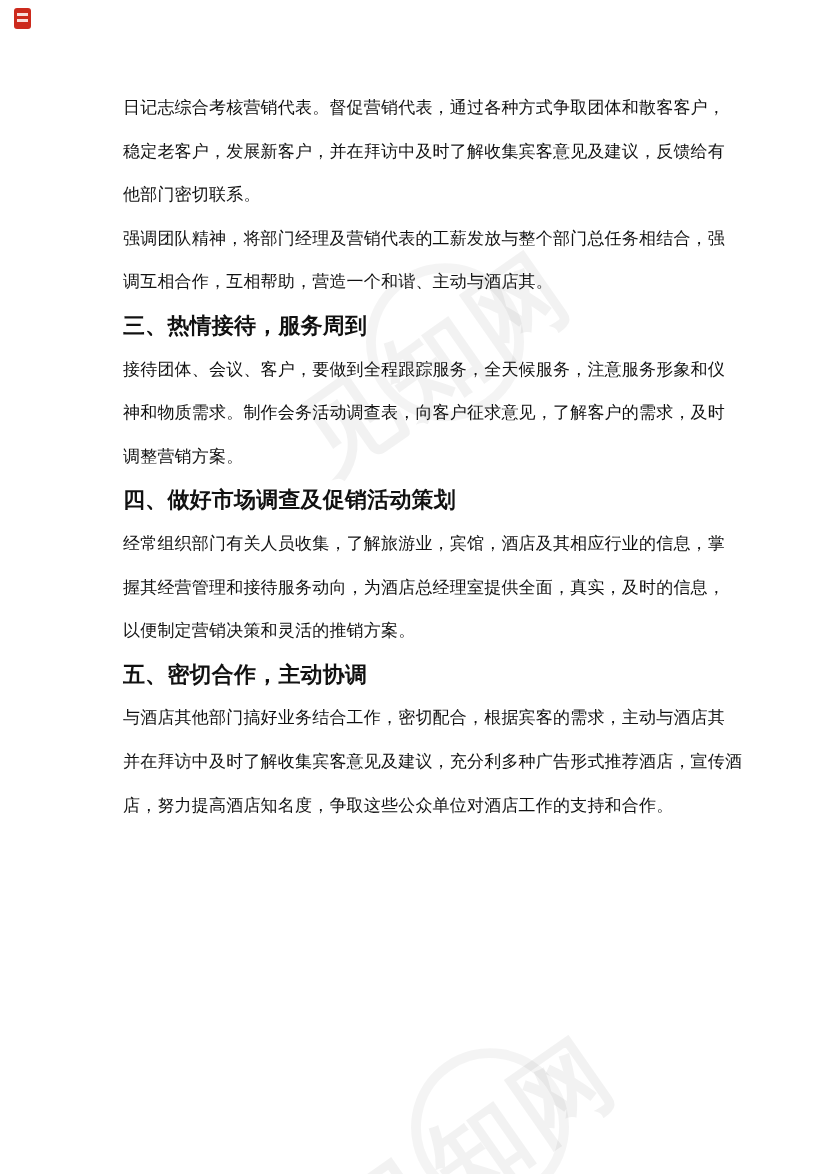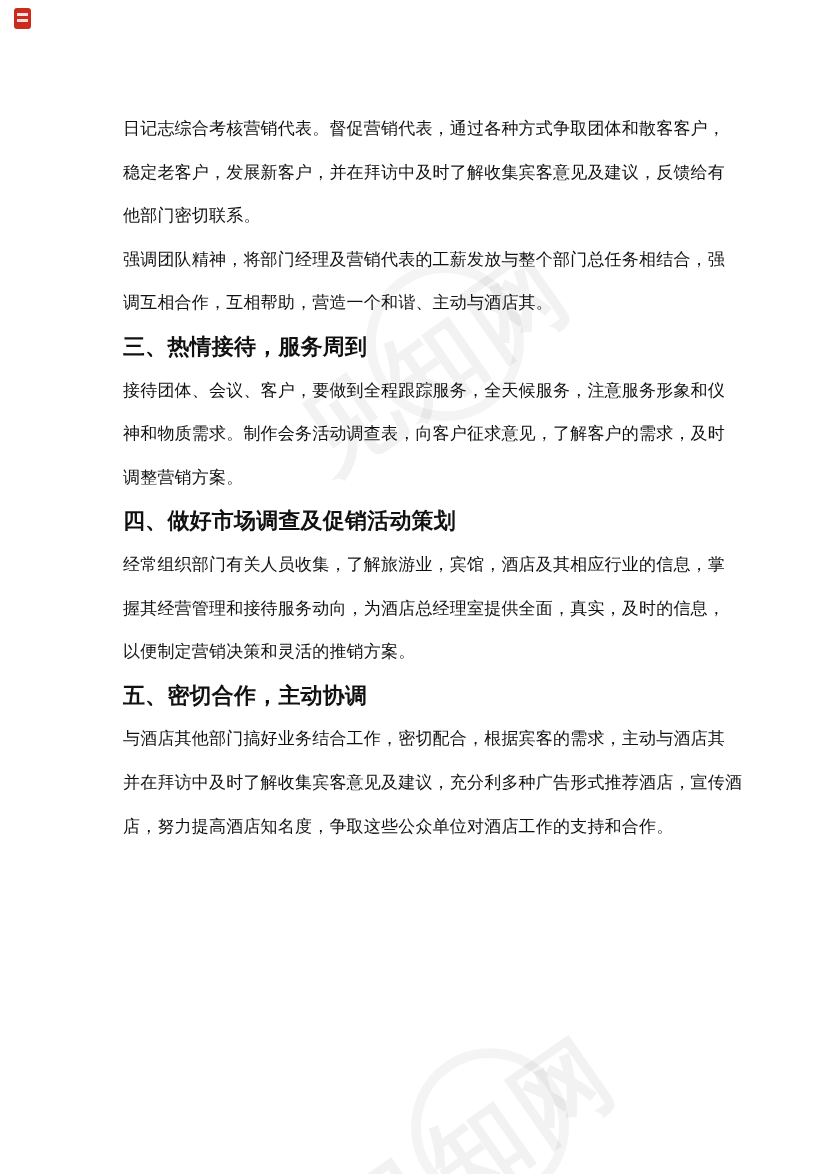--- a/index.html
+++ b/index.html
@@ -57,21 +57,21 @@
     left: 92px;
     top: -28px;
     width: 138px;
     height: 138px;
     border: 10px solid rgba(0, 0, 0, 0.045);
     border-radius: 50%;
   }
   .content {
     position: absolute;
     left: 123px;
-    top: 107px;
+    top: 86px;
     width: 592px;
     z-index: 1;
   }
   .line {
     font-size: 17px;
     line-height: 43.6px;
     height: 43.6px;
     color: #111111;
     letter-spacing: 0.2px;
     white-space: nowrap;

